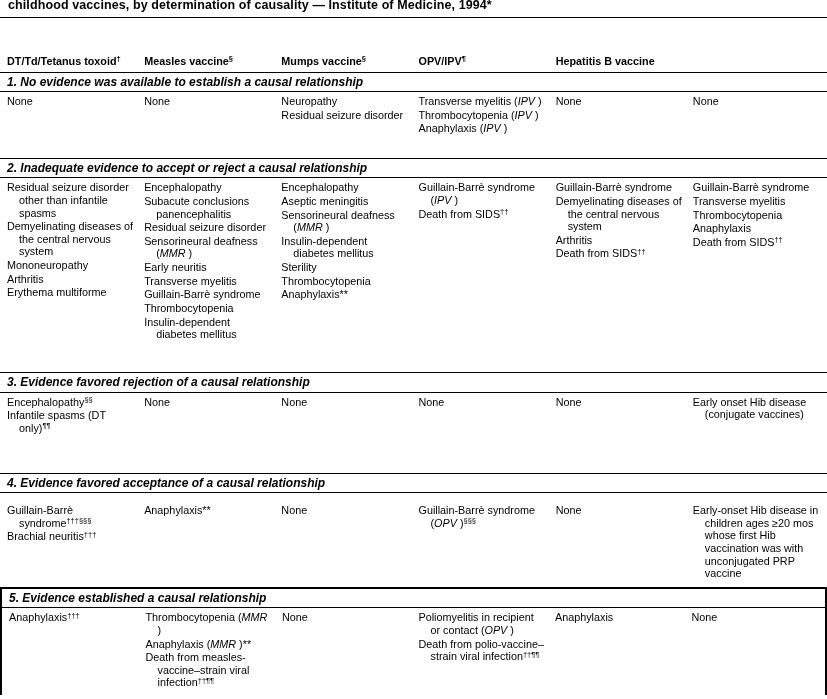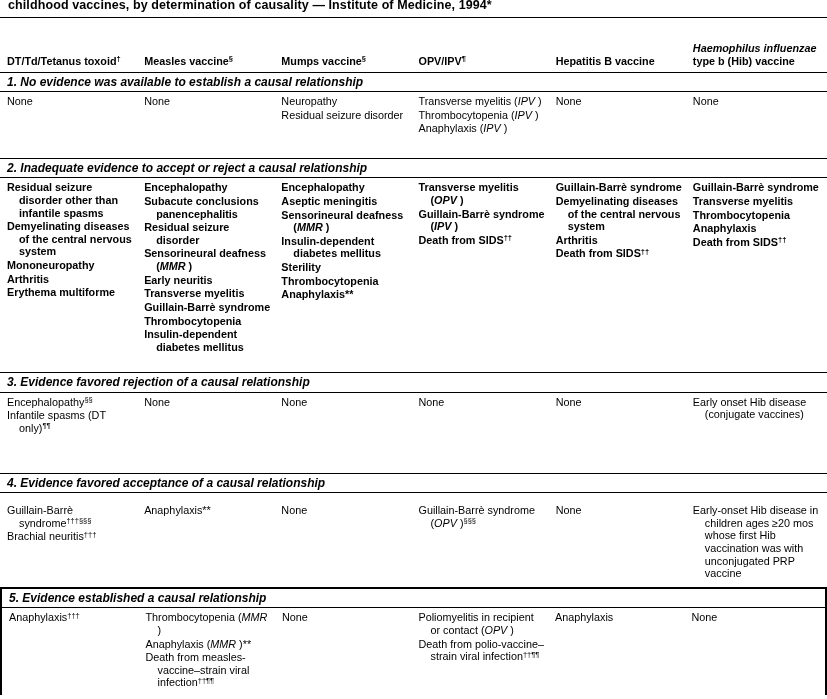--- a/index.html
+++ b/index.html
@@ -36,21 +36,21 @@
     font-weight:bold;font-style:italic;
     font-size:12px;line-height:1.2;
     padding:2px 7px 2px 7px;
   }
   .body{align-items:start;border-radius:20px;}
   .cell{min-width:0;font-size:10.8px;line-height:1.17;}
   .item{margin:0 0 1px 0;padding-left:12px;text-indent:-12px;}
   sup{font-size:7.5px;line-height:0;position:relative;top:-3.5px;vertical-align:baseline;}
   
   .section[data-idx="0"] .body{min-height:66px;}
-  .section[data-idx="1"] .body{min-height:194px;font-weight:bold;}
+  .section[data-idx="1"] .body{min-height:194px;}
   .section[data-idx="2"] .body{min-height:80px;}
   .section[data-idx="3"] .body{min-height:76px;margin-top:8px;}
   .section.boxed{
     flex:1 1 auto;
     border:2px solid #000;border-bottom:none;
     margin-top:1px;
   }
   .section.boxed .sec-heading{border-top:none;}
 </style>
 </head>
@@ -58,21 +58,20 @@
 
 <div class="page">
   <div class="bar top"></div>
   <div class="title">TABLE 3. Summarized conclusions of evidence regarding the possible association between specific adverse effects and receipt of childhood vaccines, by determination of causality — Institute of Medicine, 1994*</div>
   <div class="grid header-row" id="header-row">
       <div class="hcell">DT/Td/Tetanus toxoid<sup>†</sup></div>
       <div class="hcell">Measles vaccine<sup>§</sup></div>
       <div class="hcell">Mumps vaccine<sup>§</sup></div>
       <div class="hcell">OPV/IPV<sup>¶</sup></div>
       <div class="hcell">Hepatitis B vaccine</div>
-      <div class="hcell"><i>Haemophilus influenzae</i> type b (Hib) vaccine</div>
     </div>
   <div id="sections">
       <section class="section" data-idx="0">
         <div class="sec-heading">1. No evidence was available to establish a causal relationship</div>
         <div class="grid body">
           <div class="cell">
             <p class="item">None</p>
           </div>
           <div class="cell">
             <p class="item">None</p>
@@ -118,21 +117,20 @@
           <div class="cell">
             <p class="item">Encephalopathy</p>
             <p class="item">Aseptic meningitis</p>
             <p class="item">Sensorineural deafness (<i>MMR</i> )</p>
             <p class="item">Insulin-dependent diabetes mellitus</p>
             <p class="item">Sterility</p>
             <p class="item">Thrombocytopenia</p>
             <p class="item">Anaphylaxis**</p>
           </div>
           <div class="cell">
-            <p class="item">Transverse myelitis (<i>OPV</i> )</p>
             <p class="item">Guillain-Barrè syndrome (<i>IPV</i> )</p>
             <p class="item">Death from SIDS<sup>††</sup></p>
           </div>
           <div class="cell">
             <p class="item">Guillain-Barrè syndrome</p>
             <p class="item">Demyelinating diseases of the central nervous system</p>
             <p class="item">Arthritis</p>
             <p class="item">Death from SIDS<sup>††</sup></p>
           </div>
           <div class="cell">

